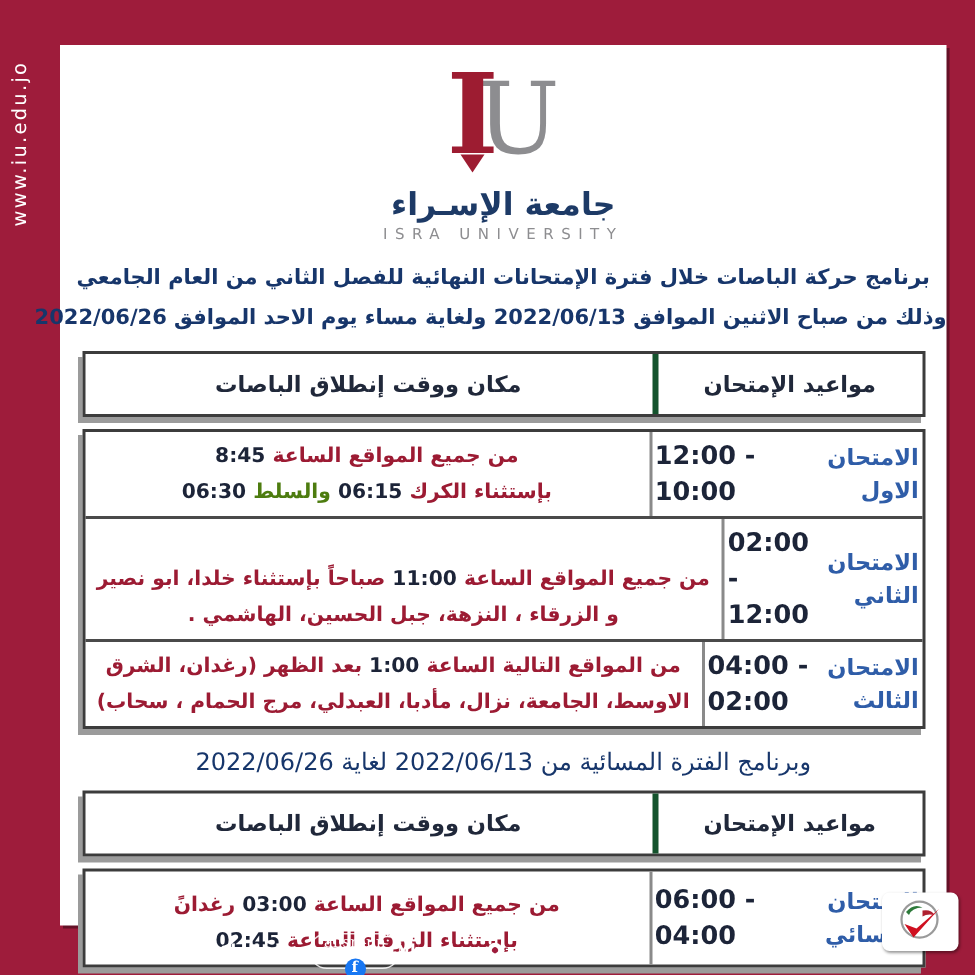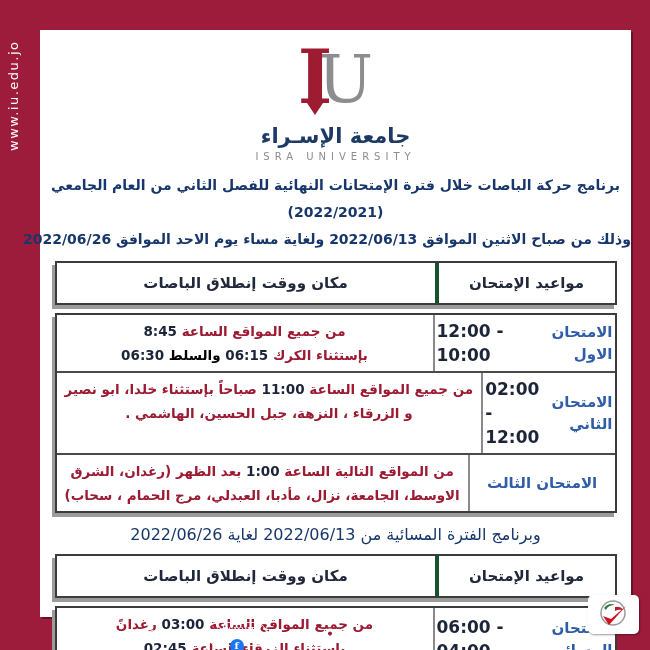--- a/index.html
+++ b/index.html
@@ -61,21 +61,21 @@
   .trow.tall{min-height:62px;}
   .tc-time{
     width:176px;border-left:2px solid #8a8a8a;
     display:flex;flex-direction:row;align-items:center;justify-content:center;
     padding:4px 2px;
   }
   .exam-name{color:#2f5da8;font-weight:bold;font-size:15px;line-height:22px;}
   .exam-time{color:#1c2438;font-weight:bold;font-size:17px;line-height:24px;
     direction:ltr;unicode-bidi:isolate;}
   .tc-place{
-    flex:1;display:flex;flex-direction:column;align-items:center;justify-content:flex-start;
+    flex:1;display:flex;flex-direction:column;align-items:center;justify-content:flex-end;
     padding:4px 8px;font-weight:bold;font-size:13.5px;line-height:24px;text-align:center;
   }
   .rich{white-space:nowrap;}
   
   .evening-title{
     color:#17366b;font-weight:normal;font-size:16px;direction:rtl;text-align:center;
     margin:12px 0 2px;white-space:nowrap;
   }
   
   .footer{position:absolute;left:0;bottom:0;width:650px;height:33px;}
@@ -129,56 +129,56 @@
     <div class="logo">
       <div class="logomark">
         <span class="mk-i">I</span><span class="mk-u">U</span>
       </div>
       <div class="uni-ar">جامعة الإسـراء</div>
       <div class="uni-en">ISRA UNIVERSITY</div>
     </div>
 
     <div class="intro">
       <p>برنامج حركة الباصات خلال فترة الإمتحانات النهائية للفصل الثاني من العام الجامعي</p>
-      <p>(2022/2021)</p>
       <p>وذلك من صباح الاثنين الموافق 2022/06/13 ولغاية مساء يوم الاحد الموافق 2022/06/26</p>
     </div>
 
     <div class="xtable">
       <div class="thead">
         <div class="th-time">مواعيد الإمتحان</div>
         <div class="th-place">مكان ووقت إنطلاق الباصات</div>
       </div>
       <div class="tbody">
 
         <div class="trow">
           <div class="tc-time">
             <div class="exam-name">الامتحان الاول</div>
             <div class="exam-time">12:00 - 10:00</div>
           </div>
           <div class="tc-place">
             <div class="rich"><span style="color: rgb(156, 27, 51);">من جميع المواقع الساعة </span><span style="color: rgb(28, 36, 56);">8:45</span></div>
-            <div class="rich"><span style="color: rgb(156, 27, 51);">بإستثناء الكرك </span><span style="color: rgb(28, 36, 56);">06:15</span><span style="color: #000000;"> والسلط </span><span style="color: rgb(28, 36, 56);">06:30</span></div>
+            <div class="rich"><span style="color: rgb(156, 27, 51);">بإستثناء الكرك </span><span style="color: rgb(28, 36, 56);">06:15</span><span style="color: #4d7c0f;"> والسلط </span><span style="color: rgb(28, 36, 56);">06:30</span></div>
           </div>
         </div>
 
         <div class="trow">
           <div class="tc-time">
             <div class="exam-name">الامتحان الثاني</div>
             <div class="exam-time">02:00 - 12:00</div>
           </div>
           <div class="tc-place">
             <div class="rich"><span style="color: rgb(156, 27, 51);">من جميع المواقع الساعة </span><span style="color: rgb(28, 36, 56);">11:00</span><span style="color: rgb(156, 27, 51);"> صباحاً بإستثناء خلدا، ابو نصير</span></div>
             <div class="rich"><span style="color: rgb(156, 27, 51);">و الزرقاء ، النزهة، جبل الحسين، الهاشمي .</span></div>
           </div>
         </div>
 
         <div class="trow">
           <div class="tc-time">
             <div class="exam-name">الامتحان الثالث</div>
+            <div class="exam-time">04:00 - 02:00</div>
           </div>
           <div class="tc-place">
             <div class="rich"><span style="color: rgb(156, 27, 51);">من المواقع التالية الساعة </span><span style="color: rgb(28, 36, 56);">1:00</span><span style="color: rgb(156, 27, 51);"> بعد الظهر (رغدان، الشرق</span></div>
             <div class="rich"><span style="color: rgb(156, 27, 51);">الاوسط، الجامعة، نزال، مأدبا، العبدلي، مرج الحمام ، سحاب)</span></div>
           </div>
         </div>
 
       </div>
     </div>
 

